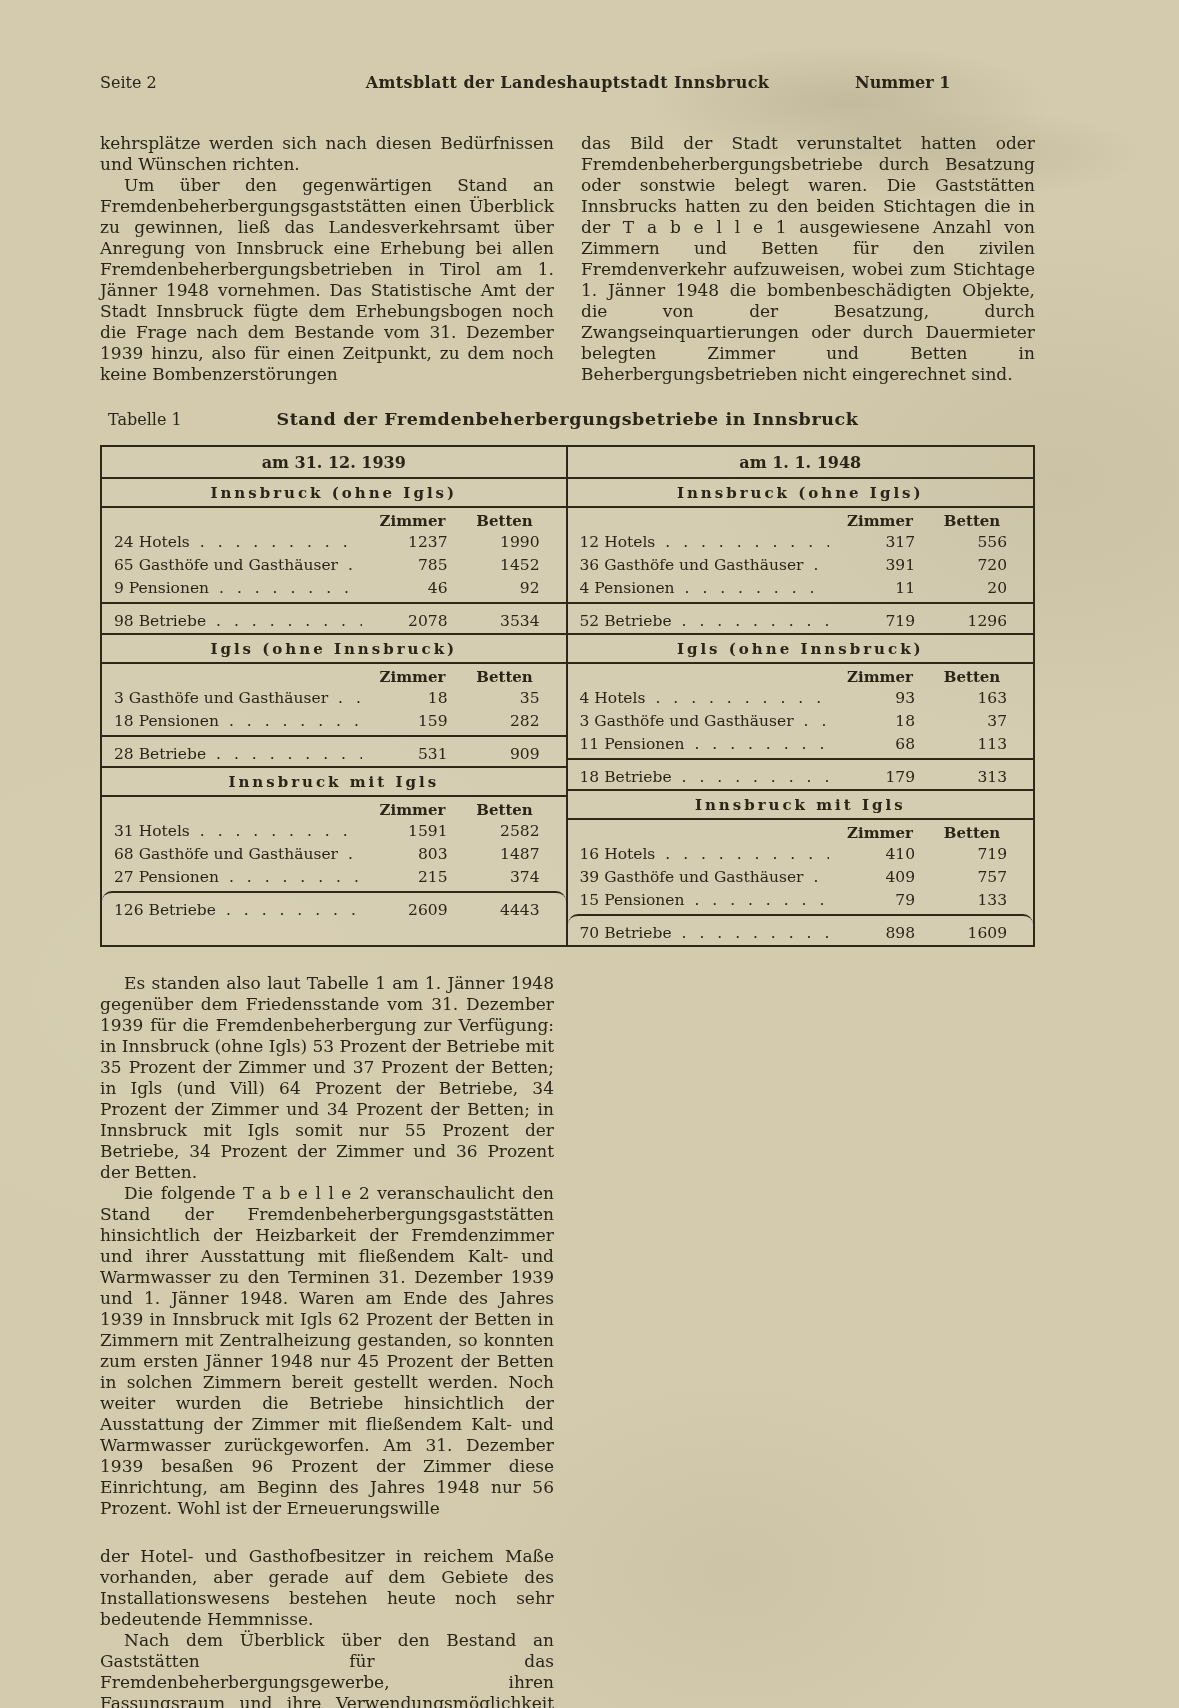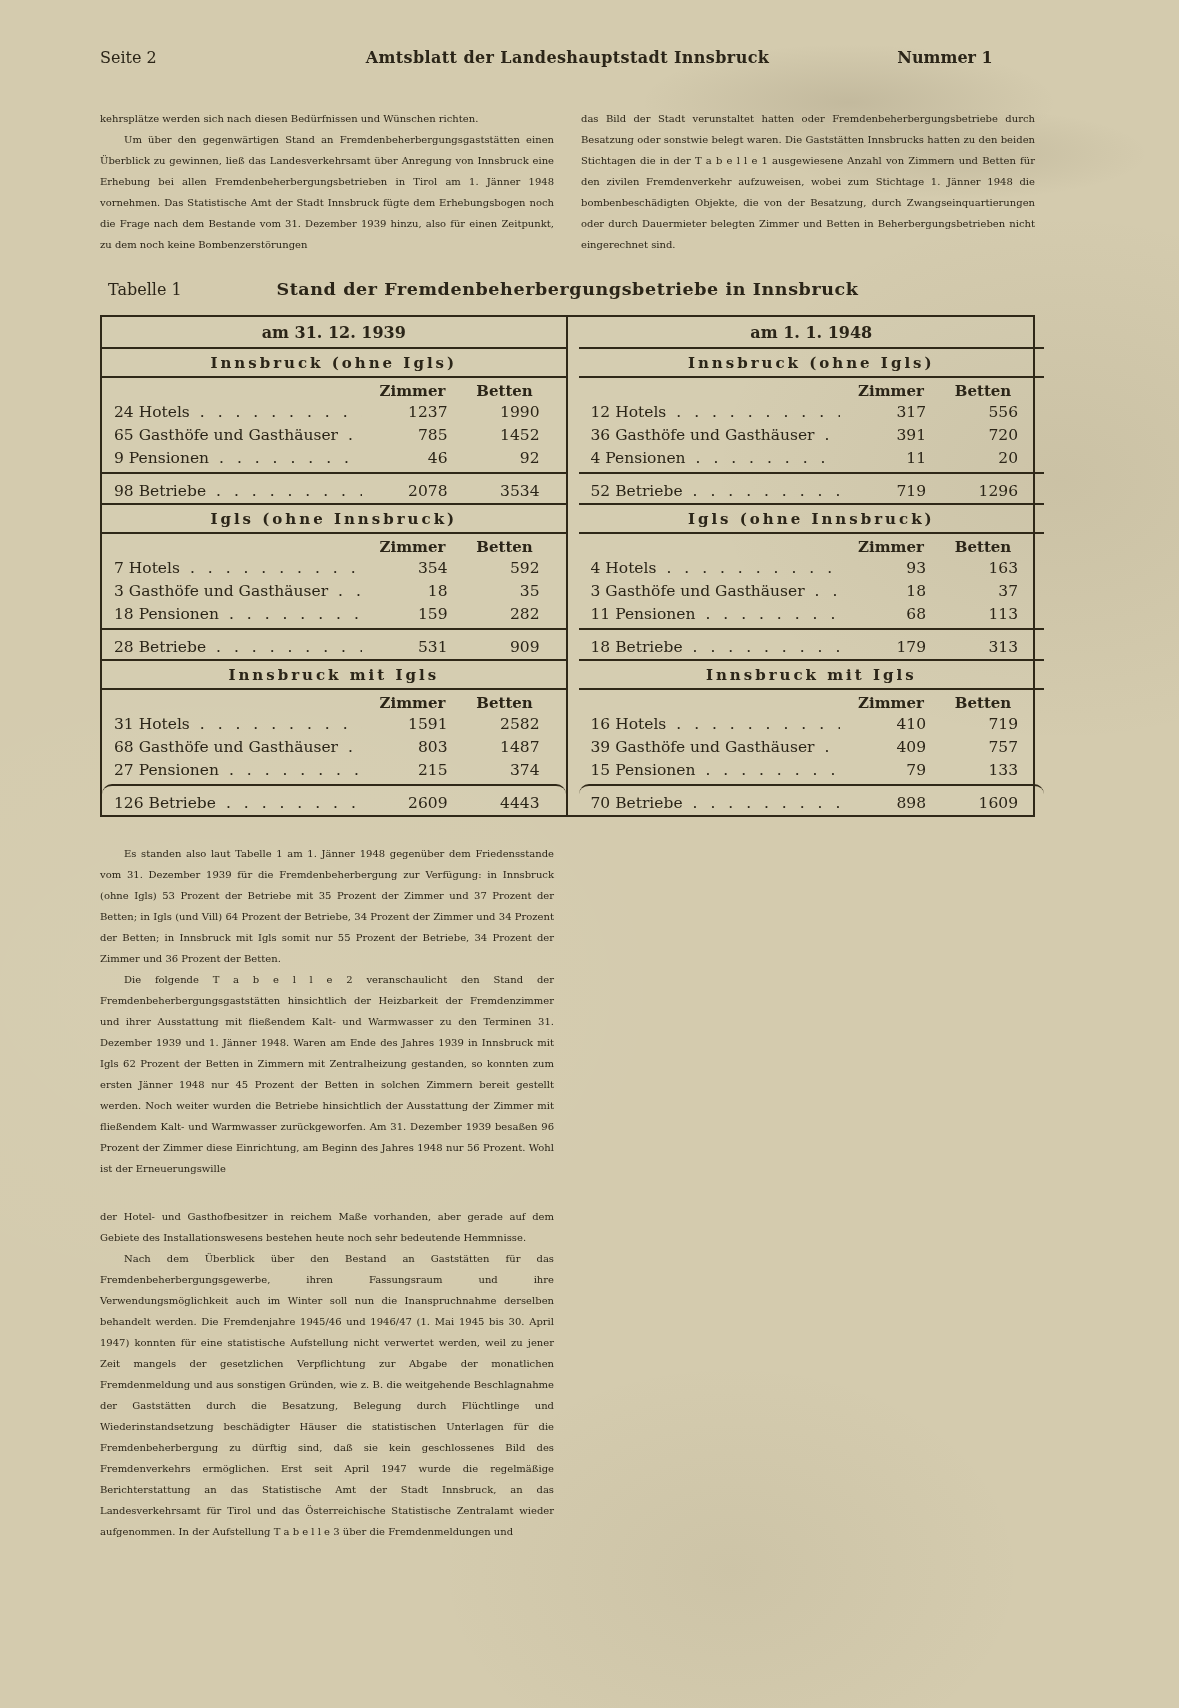--- a/index.html
+++ b/index.html
@@ -20,49 +20,48 @@
     overflow: hidden;
     padding: 48px 144px 0 100px;
   }
   
   .masthead {
     display: flex; align-items: baseline;
     font-size: 16px; line-height: 20px;
   }
   .m-left  { width: 180px; }
   .m-center{ flex: 1; text-align: center; font-weight: bold; letter-spacing: 0.4px; }
-  .m-right { width: 180px; text-align: center; font-weight: bold; }
+  .m-right { width: 180px; text-align: left; font-weight: bold; margin-top: 25px; }
 
   
   .cols { display: flex; gap: 27px; }
   .cols.top { margin-top: 40px; }
   .cols.bottom { margin-top: 26px; flex-direction: column; }
   .col {
     width: 454px;
-    font-size: 10px; line-height: 21px;
+    font-size: 17px; line-height: 21px;
     text-align: justify;
     hyphens: auto;
   }
   .col p { margin: 0; }
   .col p.indent { text-indent: 24px; }
 
   
   .table-caption { position: relative; margin: 22px 0 12px; height: 26px; }
   .table-caption .tlabel { position: absolute; left: 8px; top: 3px; font-size: 16px; }
   .table-caption .ttitle {
     text-align: center; font-weight: bold;
     font-size: 17.5px; letter-spacing: 0.6px; padding-top: 2px;
   }
 
   
   .table-frame {
     border: 2px solid #2f2818;
     display: flex;
     background: rgba(255,255,245,0.04);
-    gap: 11px;
   }
   .t-half { width: 50%; display: flex; flex-direction: column; }
   .t-half.left { border-right: 2px solid #2f2818; }
   .t-datehead {
     text-align: center; font-weight: bold; font-size: 16px;
     padding: 6px 0 5px;
     border-bottom: 2px solid #2f2818;
   }
   .t-subtitle {
     text-align: center; font-weight: bold; font-size: 15px;
@@ -166,26 +165,20 @@
       </div>
 
       <div class="t-section">
         <div class="t-subtitle">Igls (ohne Innsbruck)</div>
         <div class="t-colheads">
           <span class="t-fill"></span>
           <span class="t-col t-colhead">Zimmer</span>
           <span class="t-col t-colhead">Betten</span>
         </div>
         <div class="t-row">
-          <span class="t-rlabel">7 Hotels</span>
-          <span class="leader"></span>
-          <span class="t-col t-val">354</span>
-          <span class="t-col t-val">592</span>
-        </div>
-        <div class="t-row">
           <span class="t-rlabel">3 Gasthöfe und Gasthäuser</span>
           <span class="leader"></span>
           <span class="t-col t-val">18</span>
           <span class="t-col t-val">35</span>
         </div>
         <div class="t-row">
           <span class="t-rlabel">18 Pensionen</span>
           <span class="leader"></span>
           <span class="t-col t-val">159</span>
           <span class="t-col t-val">282</span>

